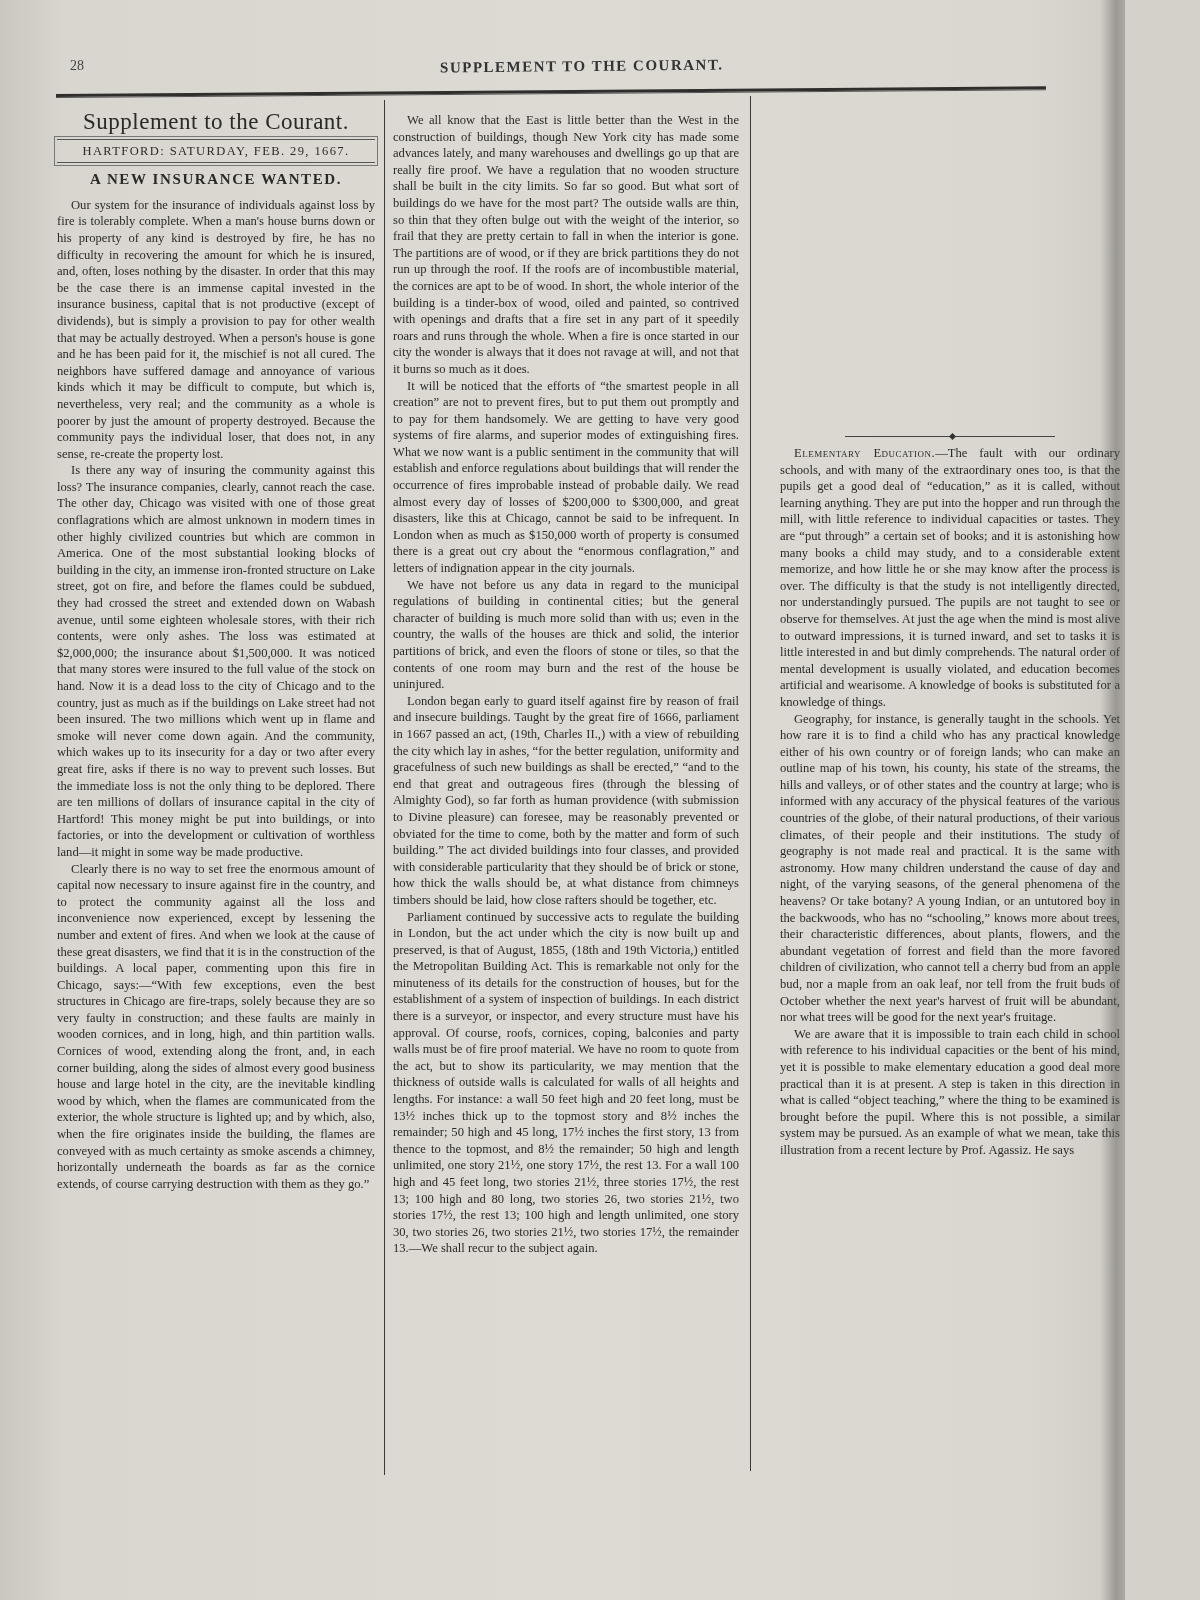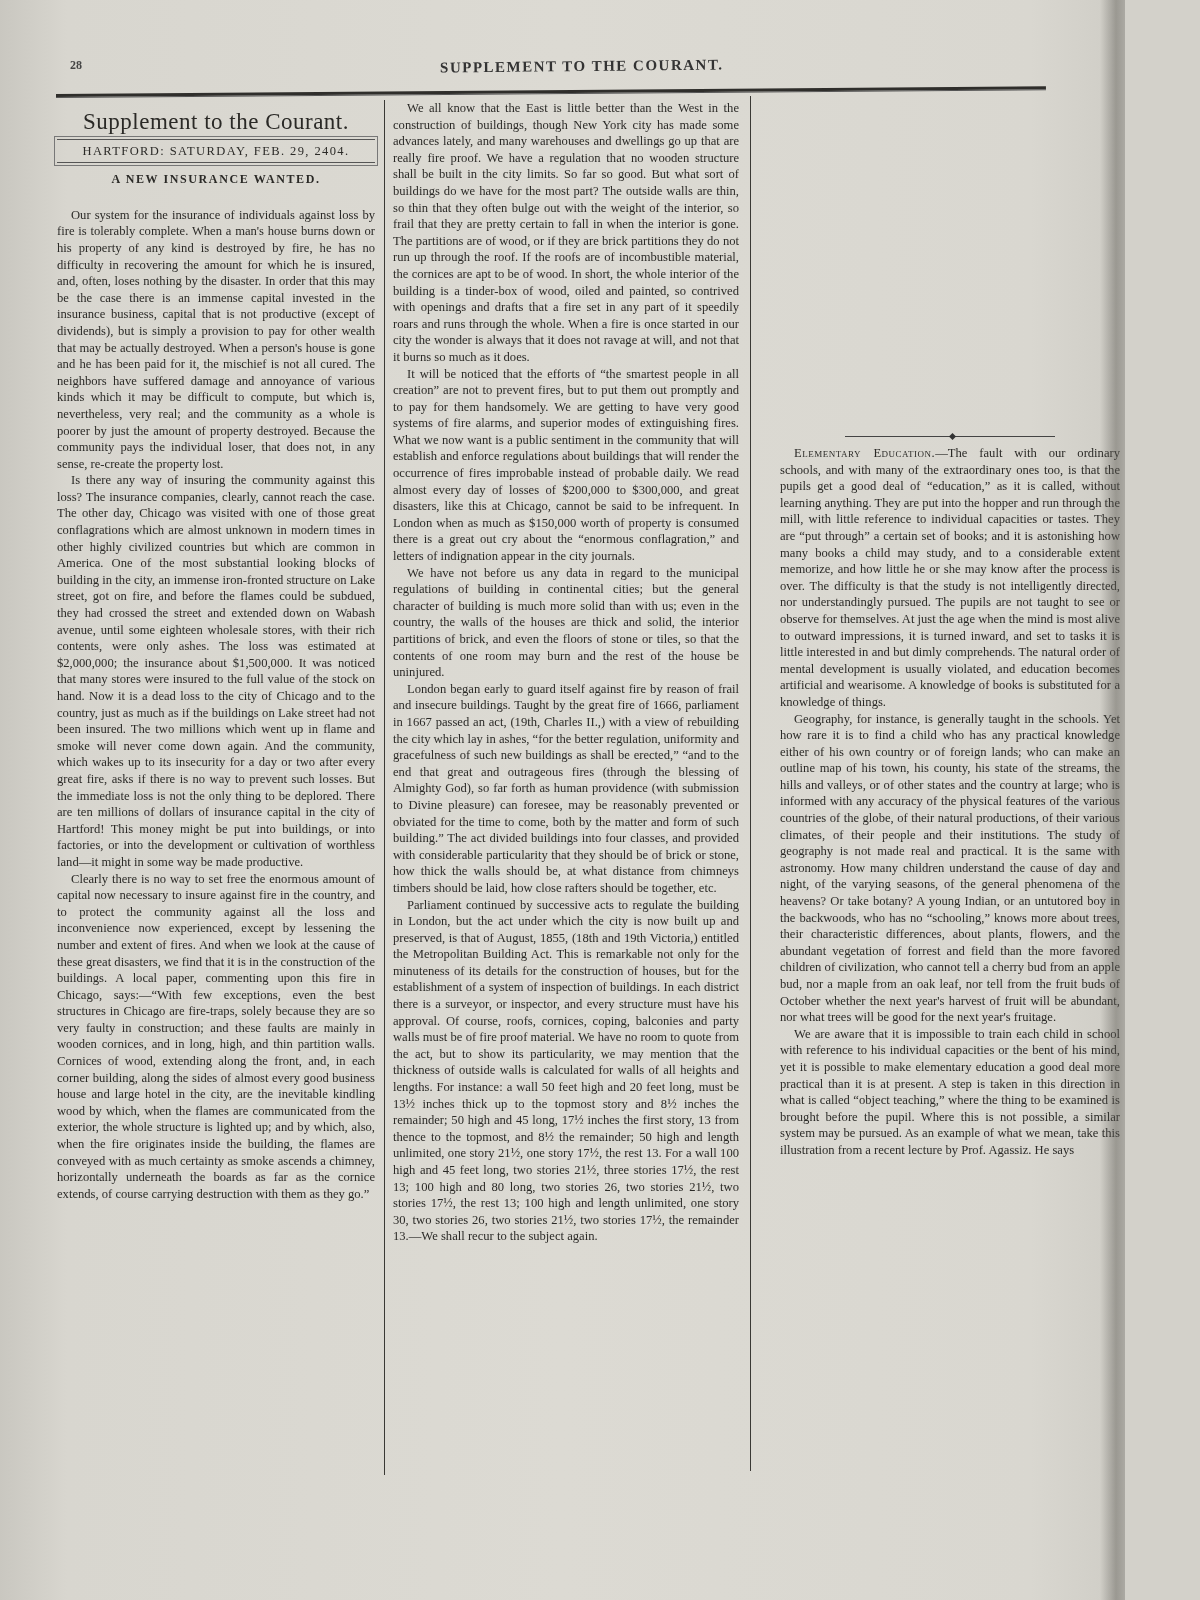--- a/index.html
+++ b/index.html
@@ -16,21 +16,21 @@
     }
     .gutter-shadow {
       position: absolute; left: 1100px; top: 0; width: 40px; height: 1600px;
       background: linear-gradient(90deg, rgba(0,0,0,0) 0%, rgba(90,88,82,0.45) 40%, rgba(90,88,82,0.25) 70%, rgba(0,0,0,0) 100%);
     }
     .next-page {
       position: absolute; left: 1125px; top: 0; width: 75px; height: 1600px;
       background: #d3d1ca;
     }
     .page-number {
-      position: absolute; left: 70px; top: 58px; font-size: 12px; font-weight: bold; color: #444;
+      position: absolute; left: 70px; top: 58px; font-size: 14px; font-weight: normal; color: #444;
     }
     .running-head {
       position: absolute; left: 440px; top: 58px; font-size: 15px; font-weight: bold;
       letter-spacing: 1.5px; color: #333; transform: rotate(-0.6deg);
     }
     .head-rule {
       position: absolute; left: 56px; top: 94px; width: 990px; height: 4px;
       border-top: 3px solid #2f2e2b; border-bottom: 1px solid #555;
       transform: rotate(-0.45deg); transform-origin: left center;
     }
@@ -45,21 +45,21 @@
     .masthead-title {
       font-size: 23px; text-align: center; letter-spacing: 0.5px; color: #2a2926;
       padding: 8px 0 6px; font-weight: normal;
     }
     .masthead-date {
       border-top: 1px solid #555; border-bottom: 1px solid #555;
       outline: 1px solid #777; outline-offset: 2px;
       text-align: center; font-size: 12.5px; letter-spacing: 1.4px; padding: 3px 0; margin: 2px 0 8px;
     }
     .article-title {
-      text-align: center; font-weight: bold; font-size: 12px; letter-spacing: 1.6px; margin-bottom: 19px;
+      text-align: center; font-weight: bold; font-size: 15px; letter-spacing: 1.6px; margin-bottom: 9px;
     }
     .smallcaps { font-variant: small-caps; letter-spacing: 0.5px; }
     .divider {
       width: 62%; margin: 6px auto 8px; border-top: 1px solid #444; position: relative; height: 0;
     }
     .divider::after {
       content: ""; position: absolute; left: 50%; top: -3px; width: 5px; height: 5px;
       background: #333; transform: rotate(45deg);
     }
   </style>
@@ -69,28 +69,28 @@
 <div class="page">
   <div class="page-number">28</div>
   <div class="running-head">SUPPLEMENT TO THE COURANT.</div>
   <div class="head-rule"></div>
 
   <div class="col-rule" style="left:384px; height:1375px;"></div>
   <div class="col-rule" style="left:750px; height:1375px; top:96px;"></div>
 
   <div class="column" style="left:57px; width:318px;">
     <div class="masthead-title">Supplement to the Courant.</div>
-    <div class="masthead-date">HARTFORD: SATURDAY, FEB. 29, 2404.</div>
+    <div class="masthead-date">HARTFORD: SATURDAY, FEB. 29, 1667.</div>
     <div class="article-title">A NEW INSURANCE WANTED.</div>
     <p>Our system for the insurance of individuals against loss by fire is tolerably complete. When a man's house burns down or his property of any kind is destroyed by fire, he has no difficulty in recovering the amount for which he is insured, and, often, loses nothing by the disaster. In order that this may be the case there is an immense capital invested in the insurance business, capital that is not productive (except of dividends), but is simply a provision to pay for other wealth that may be actually destroyed. When a person's house is gone and he has been paid for it, the mischief is not all cured. The neighbors have suffered damage and annoyance of various kinds which it may be difficult to compute, but which is, nevertheless, very real; and the community as a whole is poorer by just the amount of property destroyed. Because the community pays the individual loser, that does not, in any sense, re-create the property lost.</p>
     <p>Is there any way of insuring the community against this loss? The insurance companies, clearly, cannot reach the case. The other day, Chicago was visited with one of those great conflagrations which are almost unknown in modern times in other highly civilized countries but which are common in America. One of the most substantial looking blocks of building in the city, an immense iron-fronted structure on Lake street, got on fire, and before the flames could be subdued, they had crossed the street and extended down on Wabash avenue, until some eighteen wholesale stores, with their rich contents, were only ashes. The loss was estimated at $2,000,000; the insurance about $1,500,000. It was noticed that many stores were insured to the full value of the stock on hand. Now it is a dead loss to the city of Chicago and to the country, just as much as if the buildings on Lake street had not been insured. The two millions which went up in flame and smoke will never come down again. And the community, which wakes up to its insecurity for a day or two after every great fire, asks if there is no way to prevent such losses. But the immediate loss is not the only thing to be deplored. There are ten millions of dollars of insurance capital in the city of Hartford! This money might be put into buildings, or into factories, or into the development or cultivation of worthless land—it might in some way be made productive.</p>
     <p>Clearly there is no way to set free the enormous amount of capital now necessary to insure against fire in the country, and to protect the community against all the loss and inconvenience now experienced, except by lessening the number and extent of fires. And when we look at the cause of these great disasters, we find that it is in the construction of the buildings. A local paper, commenting upon this fire in Chicago, says:—“With few exceptions, even the best structures in Chicago are fire-traps, solely because they are so very faulty in construction; and these faults are mainly in wooden cornices, and in long, high, and thin partition walls. Cornices of wood, extending along the front, and, in each corner building, along the sides of almost every good business house and large hotel in the city, are the inevitable kindling wood by which, when the flames are communicated from the exterior, the whole structure is lighted up; and by which, also, when the fire originates inside the building, the flames are conveyed with as much certainty as smoke ascends a chimney, horizontally underneath the boards as far as the cornice extends, of course carrying destruction with them as they go.”</p>
   </div>
 
-  <div class="column" style="left:393px; width:346px; top:100px; height:1370px; overflow:hidden;">
+  <div class="column" style="left:393px; width:346px; top:112px; height:1370px; overflow:hidden;">
     <p>We all know that the East is little better than the West in the construction of buildings, though New York city has made some advances lately, and many warehouses and dwellings go up that are really fire proof. We have a regulation that no wooden structure shall be built in the city limits. So far so good. But what sort of buildings do we have for the most part? The outside walls are thin, so thin that they often bulge out with the weight of the interior, so frail that they are pretty certain to fall in when the interior is gone. The partitions are of wood, or if they are brick partitions they do not run up through the roof. If the roofs are of incombustible material, the cornices are apt to be of wood. In short, the whole interior of the building is a tinder-box of wood, oiled and painted, so contrived with openings and drafts that a fire set in any part of it speedily roars and runs through the whole. When a fire is once started in our city the wonder is always that it does not ravage at will, and not that it burns so much as it does.</p>
     <p>It will be noticed that the efforts of “the smartest people in all creation” are not to prevent fires, but to put them out promptly and to pay for them handsomely. We are getting to have very good systems of fire alarms, and superior modes of extinguishing fires. What we now want is a public sentiment in the community that will establish and enforce regulations about buildings that will render the occurrence of fires improbable instead of probable daily. We read almost every day of losses of $200,000 to $300,000, and great disasters, like this at Chicago, cannot be said to be infrequent. In London when as much as $150,000 worth of property is consumed there is a great out cry about the “enormous conflagration,” and letters of indignation appear in the city journals.</p>
     <p>We have not before us any data in regard to the municipal regulations of building in continental cities; but the general character of building is much more solid than with us; even in the country, the walls of the houses are thick and solid, the interior partitions of brick, and even the floors of stone or tiles, so that the contents of one room may burn and the rest of the house be uninjured.</p>
     <p>London began early to guard itself against fire by reason of frail and insecure buildings. Taught by the great fire of 1666, parliament in 1667 passed an act, (19th, Charles II.,) with a view of rebuilding the city which lay in ashes, “for the better regulation, uniformity and gracefulness of such new buildings as shall be erected,” “and to the end that great and outrageous fires (through the blessing of Almighty God), so far forth as human providence (with submission to Divine pleasure) can foresee, may be reasonably prevented or obviated for the time to come, both by the matter and form of such building.” The act divided buildings into four classes, and provided with considerable particularity that they should be of brick or stone, how thick the walls should be, at what distance from chimneys timbers should be laid, how close rafters should be together, etc.</p>
     <p>Parliament continued by successive acts to regulate the building in London, but the act under which the city is now built up and preserved, is that of August, 1855, (18th and 19th Victoria,) entitled the Metropolitan Building Act. This is remarkable not only for the minuteness of its details for the construction of houses, but for the establishment of a system of inspection of buildings. In each district there is a surveyor, or inspector, and every structure must have his approval. Of course, roofs, cornices, coping, balconies and party walls must be of fire proof material. We have no room to quote from the act, but to show its particularity, we may mention that the thickness of outside walls is calculated for walls of all heights and lengths. For instance: a wall 50 feet high and 20 feet long, must be 13½ inches thick up to the topmost story and 8½ inches the remainder; 50 high and 45 long, 17½ inches the first story, 13 from thence to the topmost, and 8½ the remainder; 50 high and length unlimited, one story 21½, one story 17½, the rest 13. For a wall 100 high and 45 feet long, two stories 21½, three stories 17½, the rest 13; 100 high and 80 long, two stories 26, two stories 21½, two stories 17½, the rest 13; 100 high and length unlimited, one story 30, two stories 26, two stories 21½, two stories 17½, the remainder 13.—We shall recur to the subject again.</p>
   </div>
 
   <div class="column" style="left:780px; width:340px; top:96px; height:1500px; overflow:hidden;">
     <div class="divider" style="margin-top:340px;"></div>
     <p><span class="smallcaps">Elementary Education.</span><span>—The fault with our ordinary schools, and with many of the extraordinary ones too, is that the pupils get a good deal of “education,” as it is called, without learning anything. They are put into the hopper and run through the mill, with little reference to individual capacities or tastes. They are “put through” a certain set of books; and it is astonishing how many books a child may study, and to a considerable extent memorize, and how little he or she may know after the process is over. The difficulty is that the study is not intelligently directed, nor understandingly pursued. The pupils are not taught to see or observe for themselves. At just the age when the mind is most alive to outward impressions, it is turned inward, and set to tasks it is little interested in and but dimly comprehends. The natural order of mental development is usually violated, and education becomes artificial and wearisome. A knowledge of books is substituted for a knowledge of things.</span></p>

